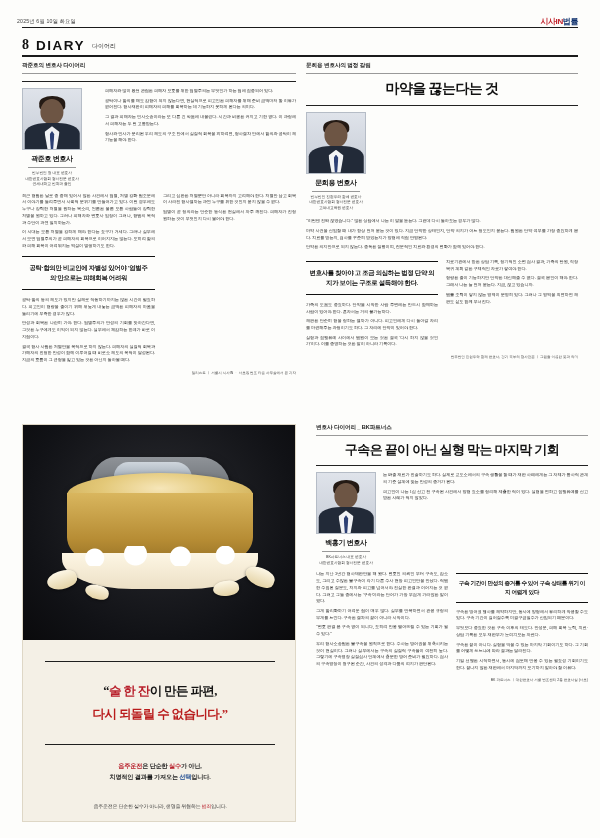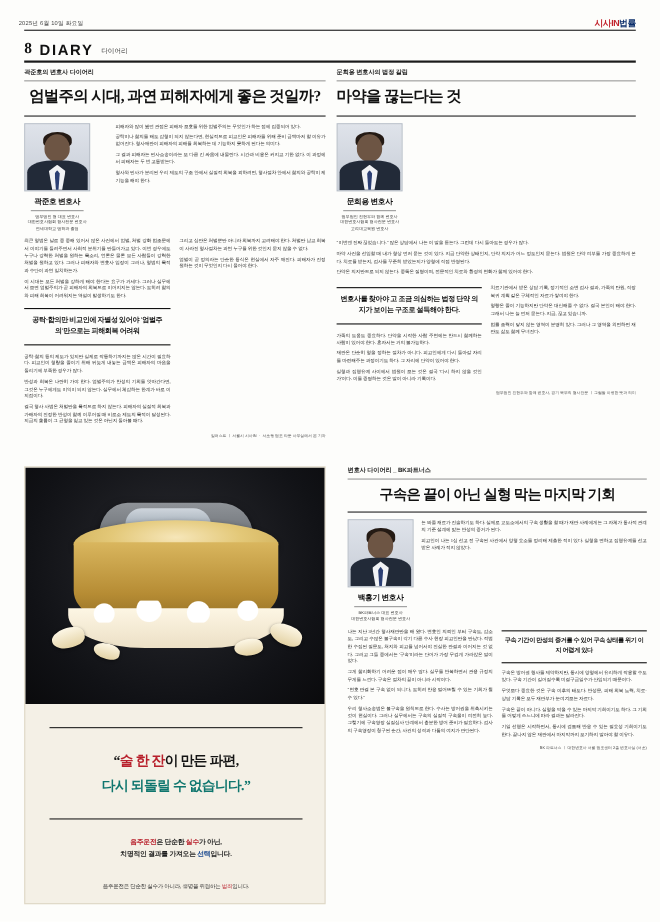--- a/index.html
+++ b/index.html
@@ -280,21 +280,21 @@
     border-bottom: 1.6px solid #1f1f1f;
     display: flex; flex-direction: column;
     align-items: center; justify-content: center;
     gap: 6px;
   }
   .ad-quote-l1 {
     font-size: 12.5px; font-weight: bold; letter-spacing: -0.6px; color: #141414;
   }
   .ad-quote-l1 .hl { color: #b8202c; }
   .ad-quote-l2 {
-    font-size: 12.5px; font-weight: bold; letter-spacing: -0.6px; color: #0f766e;
+    font-size: 12.5px; font-weight: bold; letter-spacing: -0.6px; color: #b91c1c;
   }
   .ad-lines {
     position: absolute;
     left: 24px; top: 336px; width: 226px;
     text-align: center;
     font-size: 6.2px;
     line-height: 1.75;
     letter-spacing: -0.2px;
     color: #1d1d1d;
     font-weight: bold;
@@ -327,21 +327,20 @@
   <div class="sec-head">
     <div class="sec-num">8</div>
     <div class="sec-title">DIARY</div>
     <div class="sec-sub">다이어리</div>
   </div>
   <div class="rule-sec"></div>
 
   <div style="position:absolute;left:22px;top:62px;width:274px;">
     <div class="kicker">곽준호의 변호사 다이어리</div>
     <div class="rule-thin" style="margin:3px 0 6px;"></div>
-    <div class="headline" style="text-align:center;">엄벌주의 시대, 과연 피해자에게 좋은 것일까?</div>
     <div class="rule-dark" style="margin:7px 0 6px;"></div>
 
     <div style="display:flex;gap:23px;">
       <div style="width:60px;flex:0 0 60px;">
         <div class="portrait" style="width:60px;height:62px;">
           <div class="hair"></div>
             <div class="head"></div>
             <div class="body"></div>
             <div class="shirt"></div>
             <div class="tie"></div>
@@ -377,21 +376,21 @@
         <p>그리고 심판은 처벌뿐만 아니라 회복까지 고려해야 한다. 처벌만 남고 회복이 사라진 형사절차는 과연 누구를 위한 것인지 묻지 않을 수 없다.</p>
         <p>엄벌이 곧 정의라는 단순한 등식은 현실에서 자주 깨진다. 피해자가 진정 원하는 것이 무엇인지 다시 물어야 한다.</p>
       </div>
     </div>
     <div class="credit" style="margin-top:4px;text-align:right;">일러스트 ㅣ 서울시 시사IN ㆍ 서초동 법조 타운 사무실에서 본 기자</div>
   </div>
 
   <div style="position:absolute;left:306px;top:62px;width:272px;">
     <div class="kicker">문희용 변호사의 법정 갈림</div>
     <div class="rule-thin" style="margin:3px 0 6px;"></div>
-    <div class="headline" style="">마약을 끊는다는 것</div>
+    <div class="headline" style="text-align:center;">마약을 끊는다는 것</div>
     <div class="rule-dark" style="margin:7px 0 6px;"></div>
 
     <div style="display:flex;gap:7px;flex-direction:column;">
       <div style="width:60px;flex:0 0 60px;">
         <div class="portrait" style="width:60px;height:62px;">
           <div class="hair"></div>
             <div class="head"></div>
             <div class="body"></div>
             <div class="shirt"></div>
             <div class="tie"></div>

